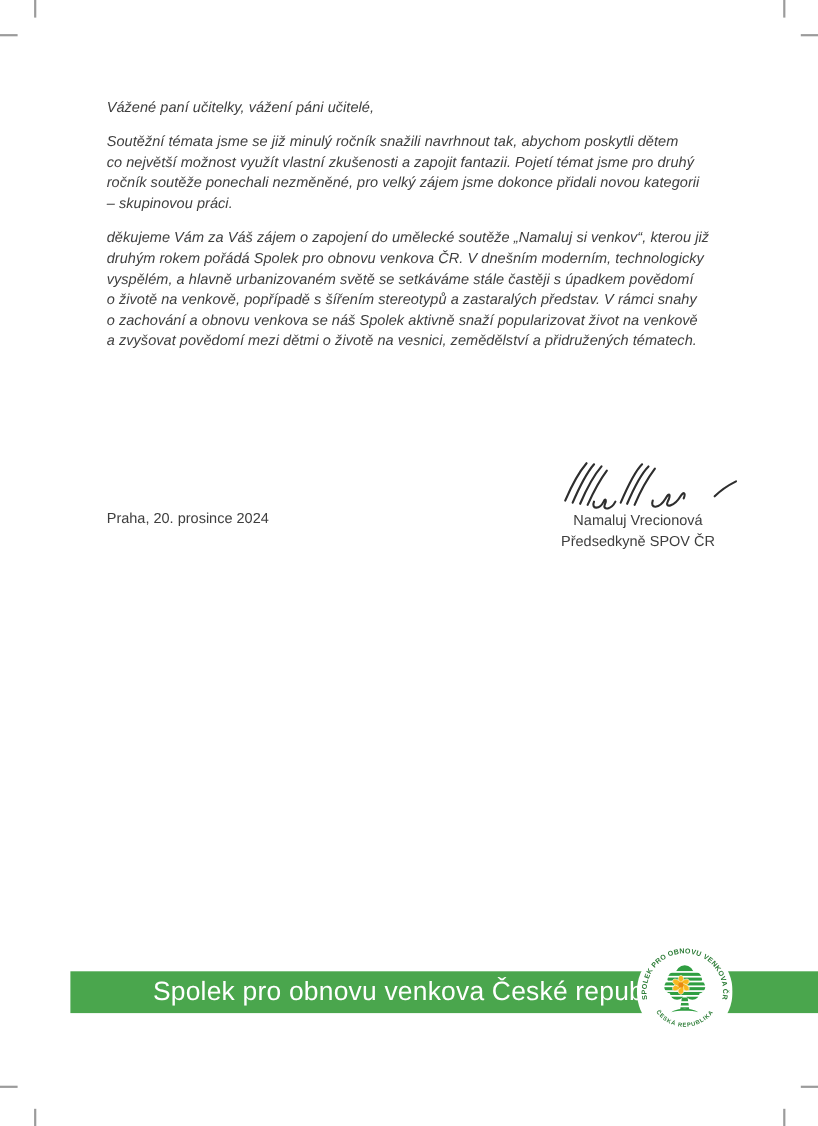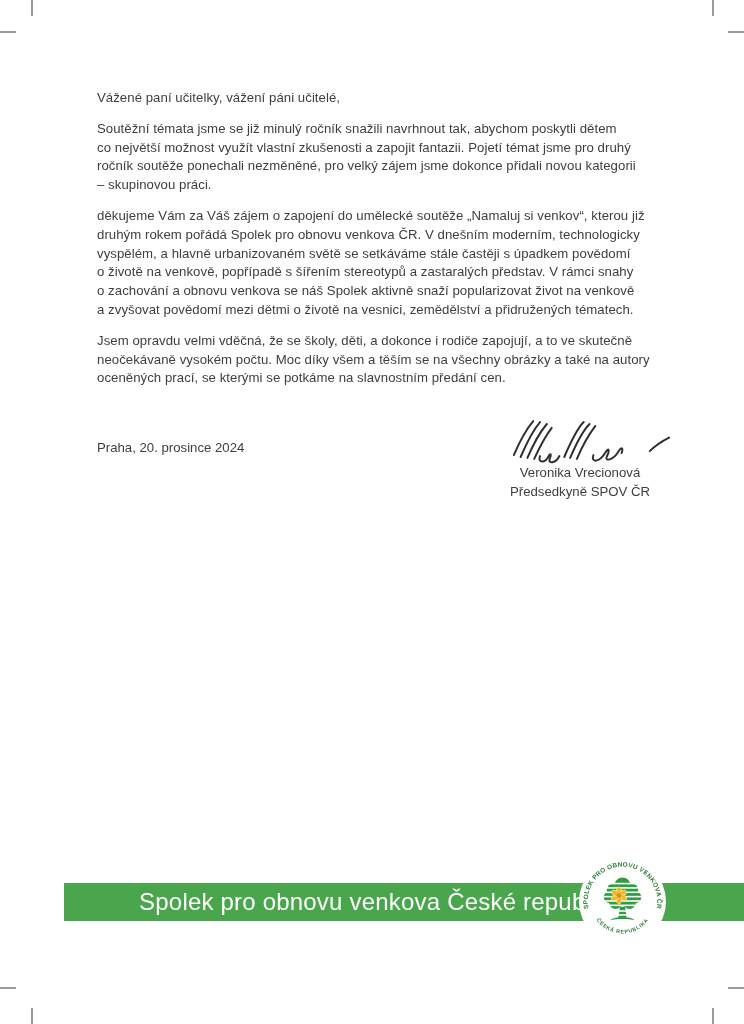--- a/index.html
+++ b/index.html
@@ -9,24 +9,24 @@
   }
   
   .crop { position:absolute; background:var(--crop-gray,#9b9b9b); }
 
   
   .letter {
     position:absolute; left:97px; top:89px; width:566px;
     color:var(--text-gray,#3e3e3e); font-size:13.2px; line-height:18.8px;
     letter-spacing:0.05px;
   }
-  .letter p { margin:0 0 12px 0; white-space:pre-line; }
+  .letter p { margin:0 0 12px 0; white-space:pre-line;font-style:italic; }
 
   .date-line {
-    position:absolute; left:97px; top:439px;
+    position:absolute; left:97px; top:462px;
     color:var(--text-gray,#3e3e3e); font-size:13.2px; line-height:18.8px;
   }
   .signature-svg { position:absolute; left:508px; top:416px; width:165px; height:49px; }
   .signature-svg path { stroke:var(--signature-ink,#2e2e2e); stroke-width:2; fill:none;
     stroke-linecap:round; stroke-linejoin:round; }
   .signer {
     position:absolute; right:94px; top:464px; text-align:center;
     color:var(--text-gray,#3e3e3e); font-size:13.2px; line-height:18.6px;
   }
 
@@ -66,42 +66,39 @@
     <p>Soutěžní témata jsme se již minulý ročník snažili navrhnout tak, abychom poskytli dětem
 co největší možnost využít vlastní zkušenosti a zapojit fantazii. Pojetí témat jsme pro druhý
 ročník soutěže ponechali nezměněné, pro velký zájem jsme dokonce přidali novou kategorii
 – skupinovou práci.</p>
     <p>děkujeme Vám za Váš zájem o zapojení do umělecké soutěže „Namaluj si venkov“, kterou již
 druhým rokem pořádá Spolek pro obnovu venkova ČR. V dnešním moderním, technologicky
 vyspělém, a hlavně urbanizovaném světě se setkáváme stále častěji s úpadkem povědomí
 o životě na venkově, popřípadě s šířením stereotypů a zastaralých představ. V rámci snahy
 o zachování a obnovu venkova se náš Spolek aktivně snaží popularizovat život na venkově
 a zvyšovat povědomí mezi dětmi o životě na vesnici, zemědělství a přidružených tématech.</p>
-    <p>Jsem opravdu velmi vděčná, že se školy, děti, a dokonce i rodiče zapojují, a to ve skutečně
-neočekávaně vysokém počtu. Moc díky všem a těším se na všechny obrázky a také na autory
-oceněných prací, se kterými se potkáme na slavnostním předání cen.</p>
   </main>
 
   <div class="date-line">Praha, 20. prosince 2024</div>
 
   <svg class="signature-svg" viewBox="0 0 170 50" aria-hidden="true">
     <path d="M6,40 C12,26 20,12 26,5"></path>
     <path d="M13,42 C19,28 27,13 33,6"></path>
     <path d="M20,43 C26,29 34,15 40,8"></path>
     <path d="M27,44 C32,33 39,20 45,12"></path>
     <path d="M33,41 C30,48 38,49 42,41 C44,37 45,40 43,44 C41,49 49,49 53,41"></path>
     <path d="M58,42 C64,28 72,12 78,6"></path>
     <path d="M64,43 C70,29 78,14 84,8"></path>
     <path d="M71,44 C76,32 84,18 90,10"></path>
     <path d="M88,40 C85,48 94,48 100,38 C104,31 105,35 102,41 C99,47 108,46 114,36 C117,31 119,33 117,38"></path>
     <path d="M146,36 C152,30 160,25 166,22"></path>
   </svg>
 
   <div class="signer">
-    <div>Veronika Vrecionová</div>
+    <div>Namaluj Vrecionová</div>
     <div>Předsedkyně SPOV ČR</div>
   </div>
 
   <footer class="footer-bar">
     <span>Spolek pro obnovu venkova České republiky</span>
   </footer>
 
   <svg class="logo-svg" viewBox="0 0 100 100" aria-hidden="true">
     <defs>
       <path id="arcTop" d="M 12,62.4 A 40,40 0 1 1 88,62.4"></path>

